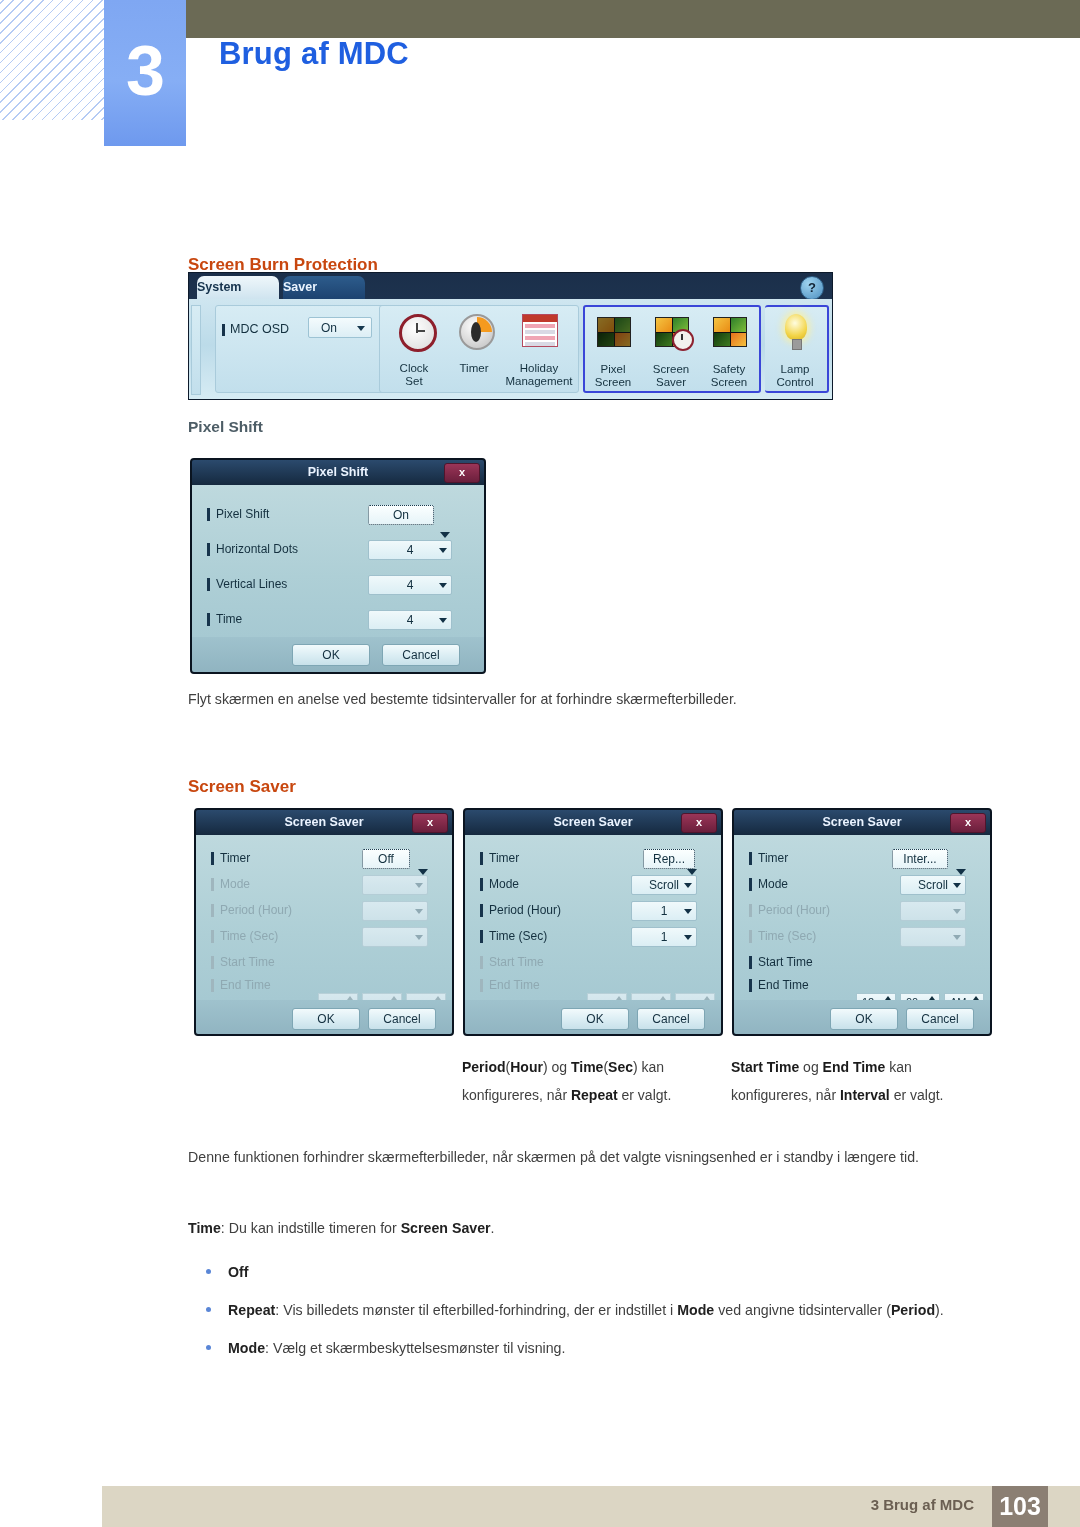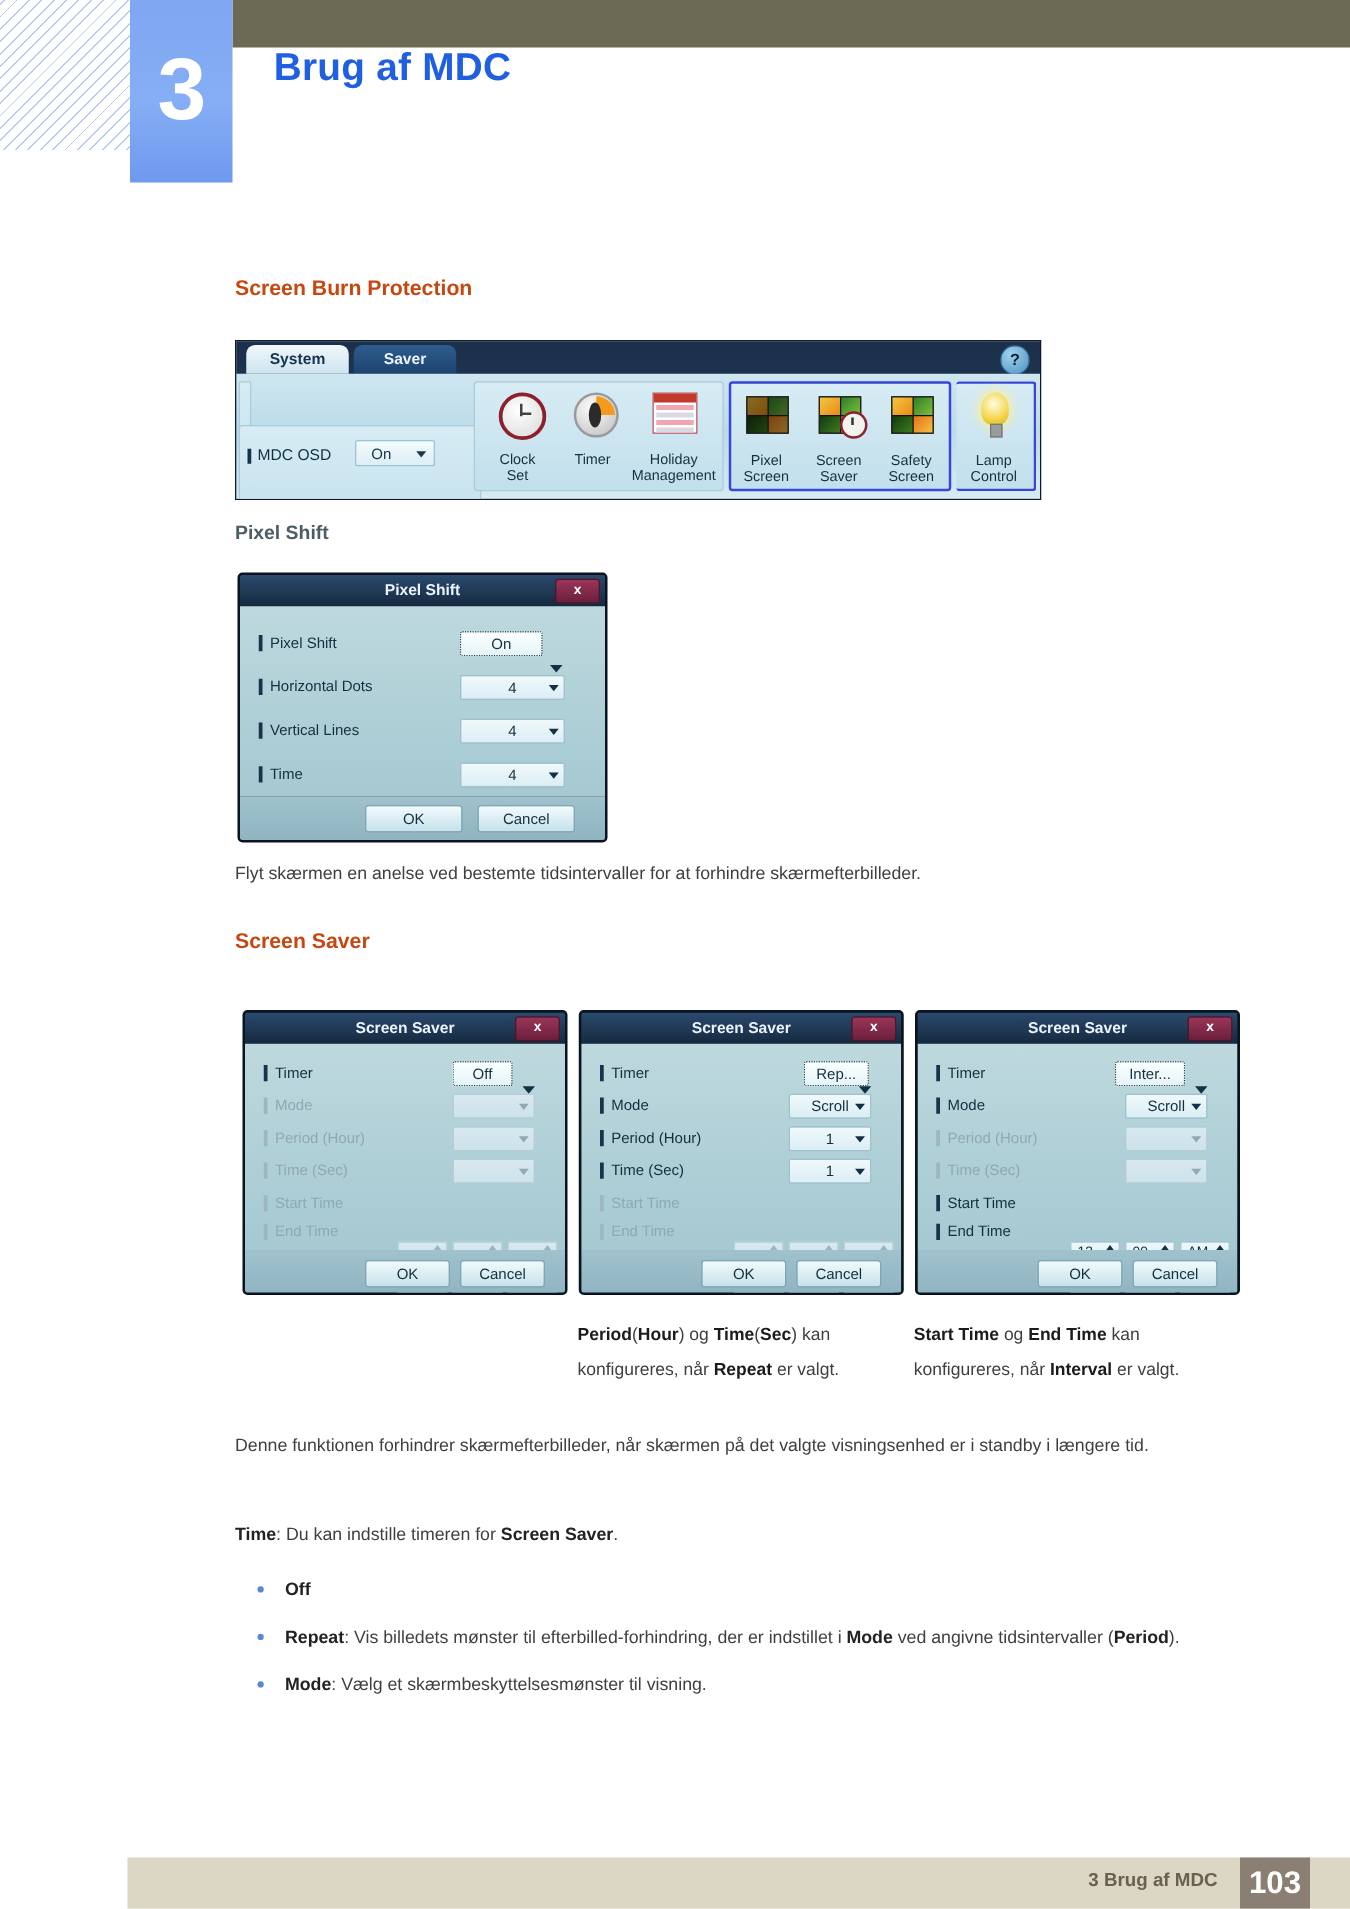--- a/index.html
+++ b/index.html
@@ -24,21 +24,21 @@
     display:block;color:#fff;font-size:70px;font-weight:700;
     text-align:center;line-height:142px;letter-spacing:-1px;
   }
   .chaptitle{
     position:absolute;left:219px;top:36px;color:#1f5fe0;
     font-size:31px;font-weight:700;letter-spacing:.2px;
   }
 
   
   .h-orange{
-    position:absolute;left:188px;color:#c8470f;font-size:17px;font-weight:700;
+    position:absolute;left:188px;color:#c8470f;font-size:17px;font-weight:700;margin-top:34px;
   }
   .h-gray{
     position:absolute;left:188px;color:#4d5d66;font-size:15.5px;font-weight:700;
   }
   .para{
     position:absolute;left:188px;color:#3f3f3f;font-size:14.2px;line-height:29px;
   }
   .para b{color:#222;font-weight:700;}
   .bullets{position:absolute;left:188px;width:810px;}
   .bullet{position:relative;padding-left:40px;color:#3f3f3f;font-size:14.2px;line-height:28px;margin-bottom:10px;}
@@ -60,21 +60,21 @@
 
   
   .ribbon{
     position:absolute;left:188px;top:272px;width:645px;height:128px;
     background:linear-gradient(180deg,#1b2f4a 0%,#25405f 100%);
     border:1px solid #0d1a2b;box-sizing:border-box;overflow:hidden;
   }
   .rb-tabs{position:absolute;left:0;top:0;width:100%;height:26px;
     background:linear-gradient(180deg,#2a4a70 0%,#1b3css 100%);}
   .rb-tab{
-    position:absolute;top:3px;height:23px;line-height:23px;text-align:center;
+    position:absolute;top:3px;height:23px;line-height:23px;
     font-size:12.5px;font-weight:700;border-radius:7px 7px 0 0;
   }
   .rb-tab.active{left:8px;width:82px;background:linear-gradient(180deg,#eff7fb 0%,#cfe4ef 100%);color:#17344e;}
   .rb-tab.idle{left:94px;width:82px;background:linear-gradient(180deg,#2d5c8c 0%,#1d4370 100%);color:#eaf4ff;}
   .rb-body{
     position:absolute;left:0;top:26px;width:100%;height:102px;
     background:linear-gradient(180deg,#cfe6f0 0%,#bcdbe9 45%,#d7ecf4 100%);
   }
   .rb-help{
     position:absolute;right:8px;top:3px;width:22px;height:22px;border-radius:50%;
@@ -84,21 +84,21 @@
   }
   .rb-group{
     position:absolute;top:6px;height:88px;box-sizing:border-box;
     background:linear-gradient(180deg,#d7ecf4 0%,#c2dfec 100%);
     border:1px solid #a9cbdb;border-radius:3px;
   }
   .rb-edge{
     position:absolute;left:2px;top:6px;width:8px;height:88px;
     background:linear-gradient(180deg,#d7ecf4,#c2dfec);border:1px solid #a9cbdb;
   }
-  .g-osd{left:2px;width:194px;margin-top:35px;}
+  .g-osd{left:26px;width:194px;}
   .g-clock{left:190px;width:200px;}
   .g-burn{left:394px;width:178px;border:2px solid #3a46d8;}
   .g-lamp{left:576px;width:64px;border:2px solid #3a46d8;border-left:none;}
   .osd-label{position:absolute;left:14px;top:16px;font-size:12.5px;color:#13303f;}
   .osd-label::before{content:"";position:absolute;left:-8px;top:2px;width:3px;height:12px;background:#16324a;}
   .osd-dd{
     position:absolute;left:92px;top:11px;width:64px;height:21px;
     background:linear-gradient(180deg,#f4fbfd,#dceef5);border:1px solid #9dc3d4;
     border-radius:2px;font-size:12px;color:#143243;line-height:20px;padding-left:12px;box-sizing:border-box;
   }

